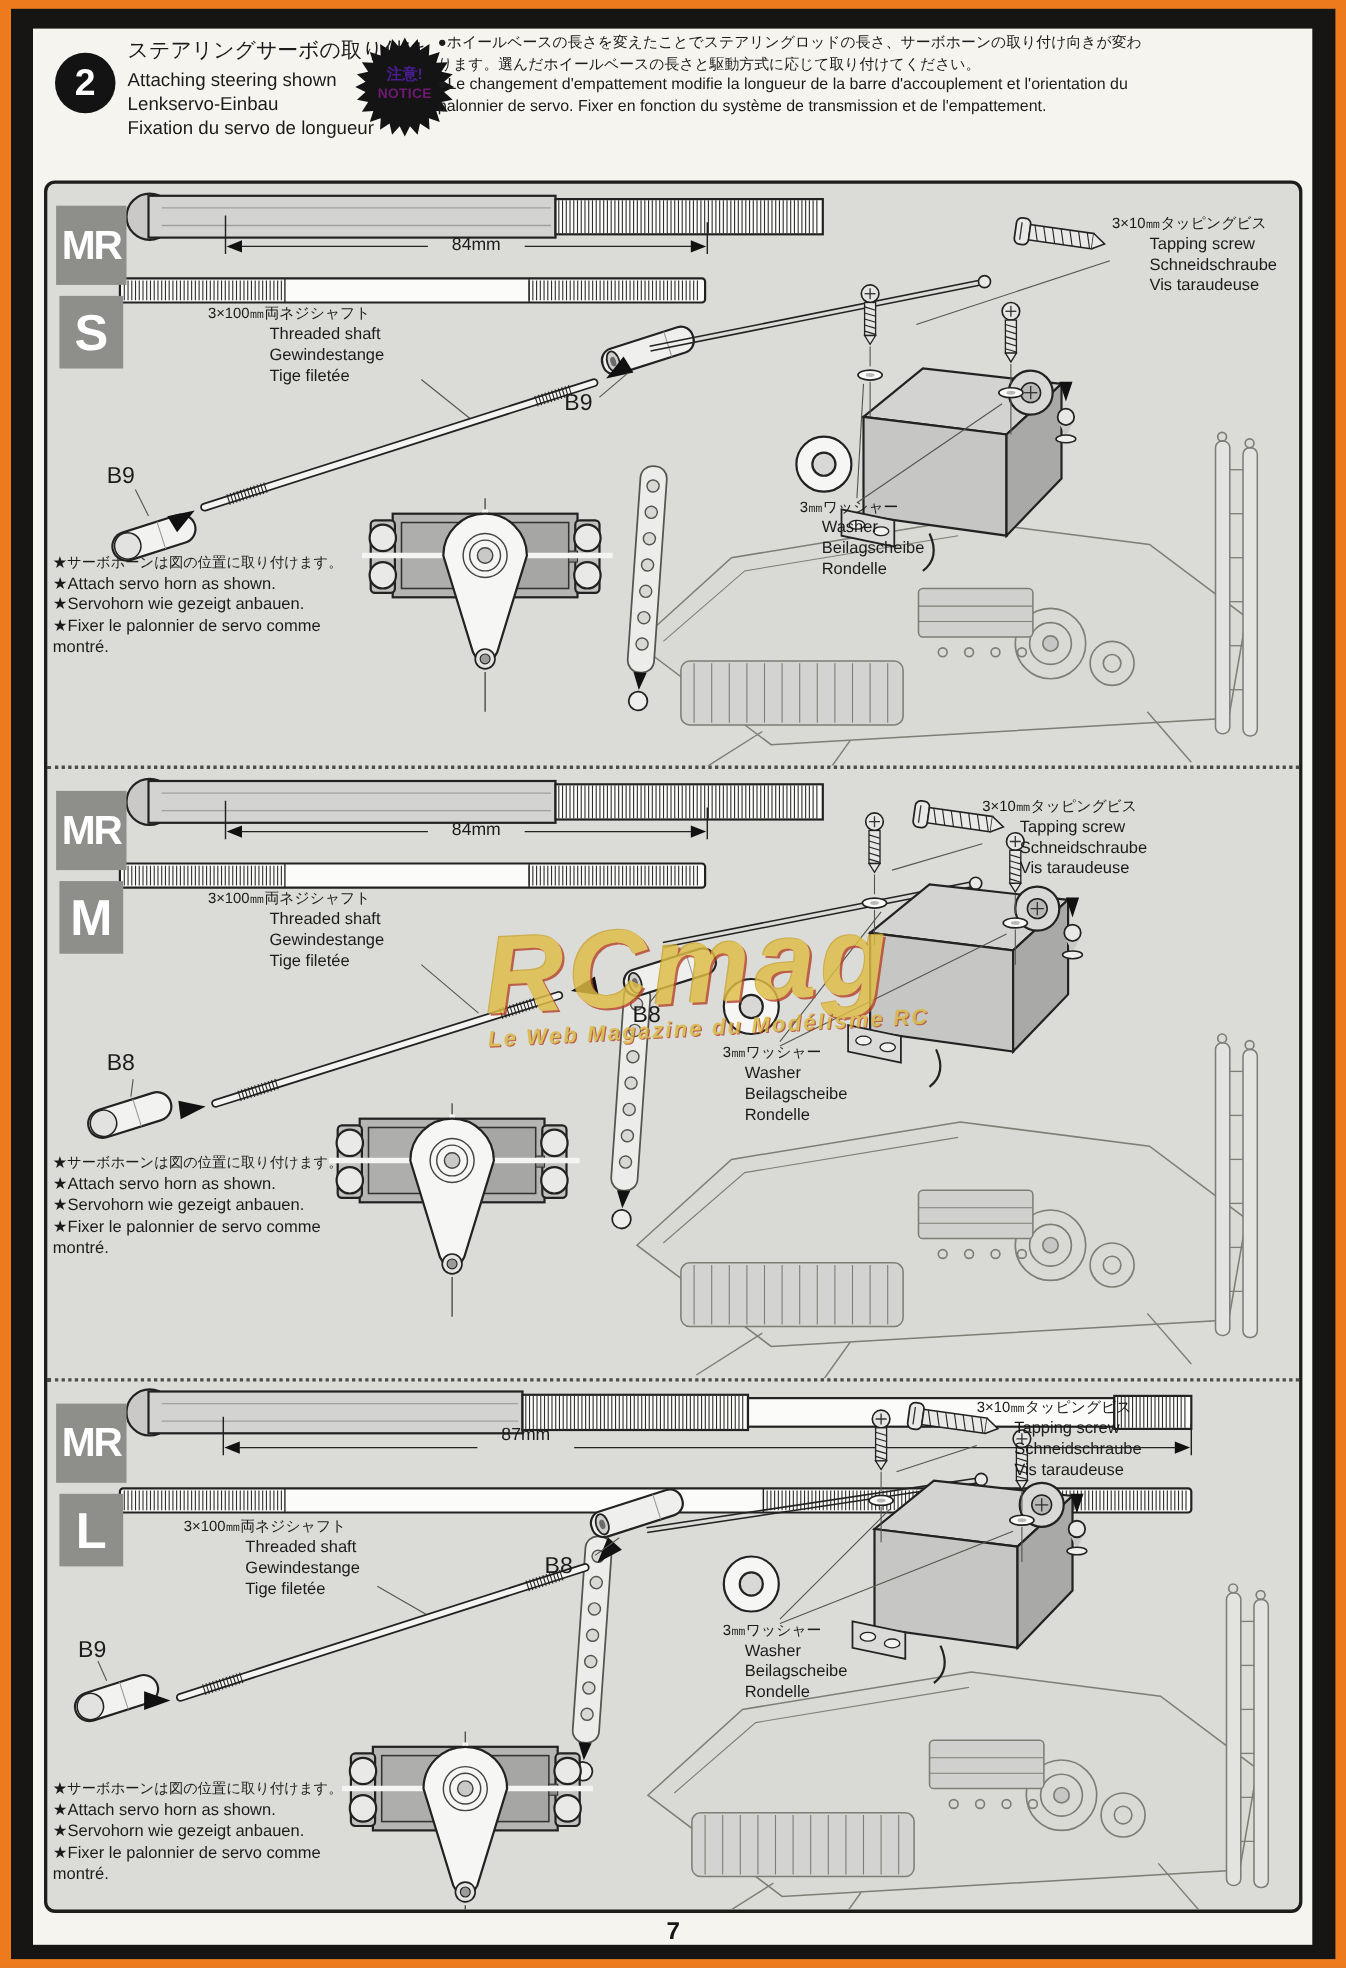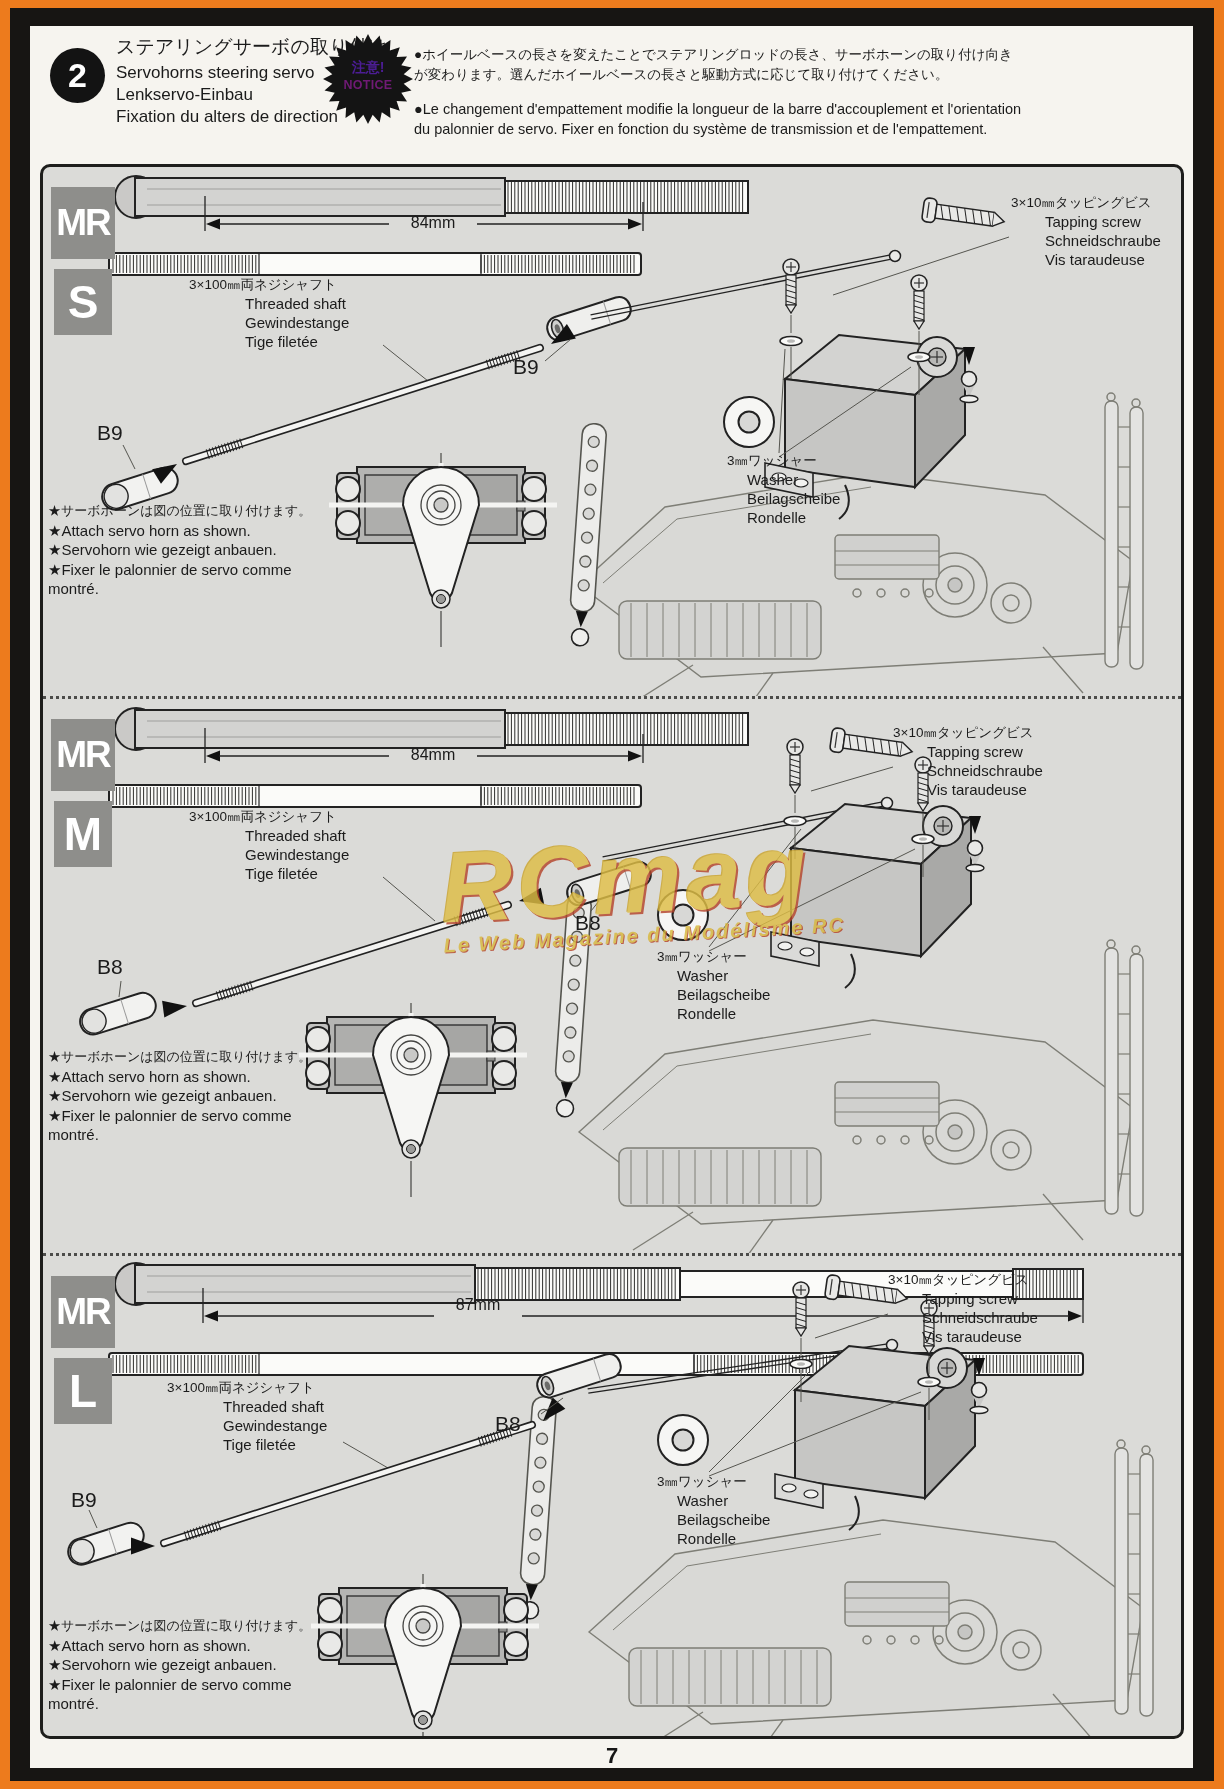--- a/index.html
+++ b/index.html
@@ -11,21 +11,21 @@
   
   .step-circle{position:absolute;left:50px;top:48px;width:55px;height:55px;border-radius:50%;
     background:#131313;color:#fff;font-size:34px;font-weight:bold;display:flex;align-items:center;justify-content:center}
   .titles{position:absolute;left:116px;top:36px;font-size:17px;line-height:22px}
   .titles .jp{font-size:19px;margin-bottom:4px}
   .star{position:absolute;left:322px;top:33px;width:92px;height:92px}
   .star svg{position:absolute;left:0;top:0}
   .star .t1{position:absolute;left:0;top:26px;width:92px;text-align:center;color:#4c1d95;font-weight:bold;font-size:14px}
   .star .t2{position:absolute;left:0;top:45px;width:92px;text-align:center;color:#701a75;font-weight:bold;font-size:12.5px;letter-spacing:.3px}
   .notice{position:absolute;left:398px;top:29px;width:644px;font-size:14.5px;line-height:19.5px}
-  .notice p{margin:16px}
+  .notice p{margin:0}
   .notice .jp{font-size:13.5px}
 
   
   .panel{position:absolute;left:40px;top:164px;width:1144px;height:1575px;background:#dbdbd8;
     border:3px solid #1d1d1b;border-radius:10px;box-sizing:border-box}
   .sec{position:absolute;left:0;width:1138px;box-sizing:border-box}
   .sec svg{position:absolute;left:0;top:0}
   .dotted{border-top:3px dotted #4c4c4a}
 
   .badge{position:absolute;background:#8e8e8b;color:#fff;display:flex;align-items:center;justify-content:center;font-weight:bold}
@@ -50,23 +50,23 @@
 </head>
 <body>
 
 <div class="canvas">
   <div class="blackframe"></div>
   <div class="paper"></div>
 
   <div class="step-circle">2</div>
   <div class="titles">
     <div class="jp">ステアリングサーボの取り付け</div>
-    <div>Servohorns steering servo</div>
+    <div>Attaching steering shown</div>
     <div>Lenkservo-Einbau</div>
-    <div>Fixation du alters de direction</div>
+    <div>Fixation du servo de longueur</div>
   </div>
   <div class="star">
     <svg id="star-svg" width="92" height="92">
         <polygon points="46.0,1.0 50.7,10.3 57.6,2.5 59.8,12.7 68.5,7.0 67.9,17.4 77.8,14.2 74.6,24.1 85.0,23.5 79.3,32.2 89.5,34.4 81.7,41.3 91.0,46.0 81.7,50.7 89.5,57.6 79.3,59.8 85.0,68.5 74.6,67.9 77.8,77.8 67.9,74.6 68.5,85.0 59.8,79.3 57.6,89.5 50.7,81.7 46.0,91.0 41.3,81.7 34.4,89.5 32.2,79.3 23.5,85.0 24.1,74.6 14.2,77.8 17.4,67.9 7.0,68.5 12.7,59.8 2.5,57.6 10.3,50.7 1.0,46.0 10.3,41.3 2.5,34.4 12.7,32.2 7.0,23.5 17.4,24.1 14.2,14.2 24.1,17.4 23.5,7.0 32.2,12.7 34.4,2.5 41.3,10.3" fill="#141414"></polygon>
       </svg>
     <div class="t1">注意!</div>
     <div class="t2">NOTICE</div>
   </div>
   <div class="notice">
     <p class="jp">●ホイールベースの長さを変えたことでステアリングロッドの長さ、サーボホーンの取り付け向きが変わります。選んだホイールベースの長さと駆動方式に応じて取り付けてください。</p>

